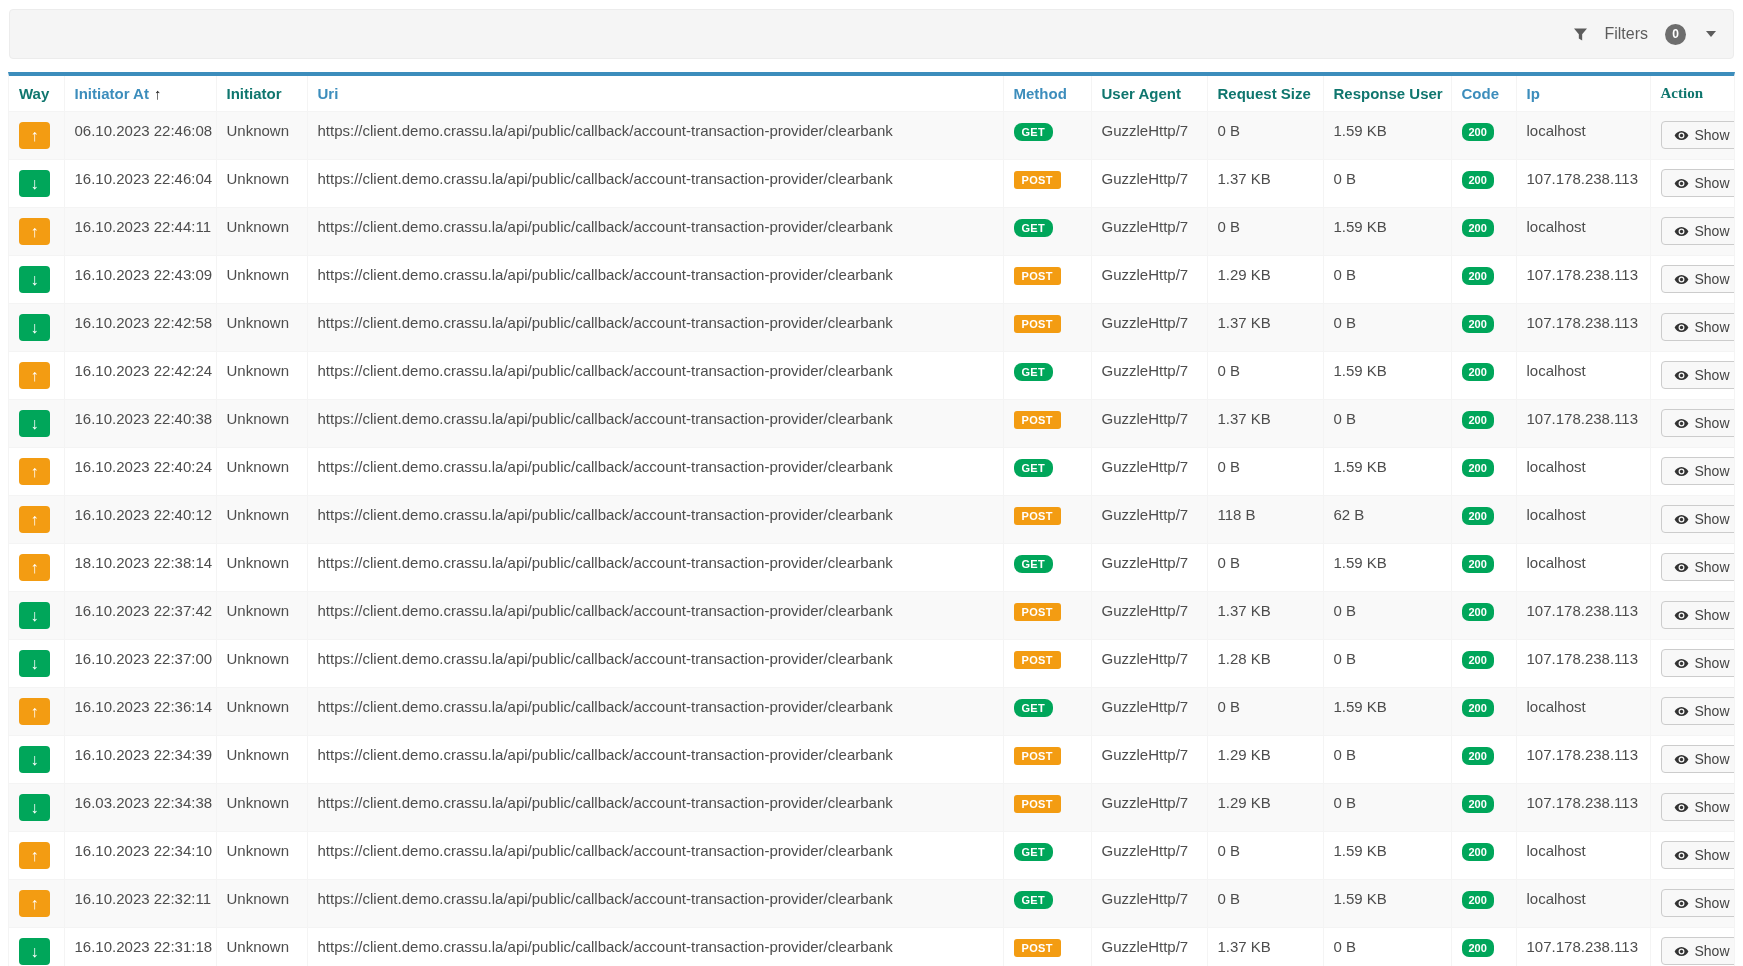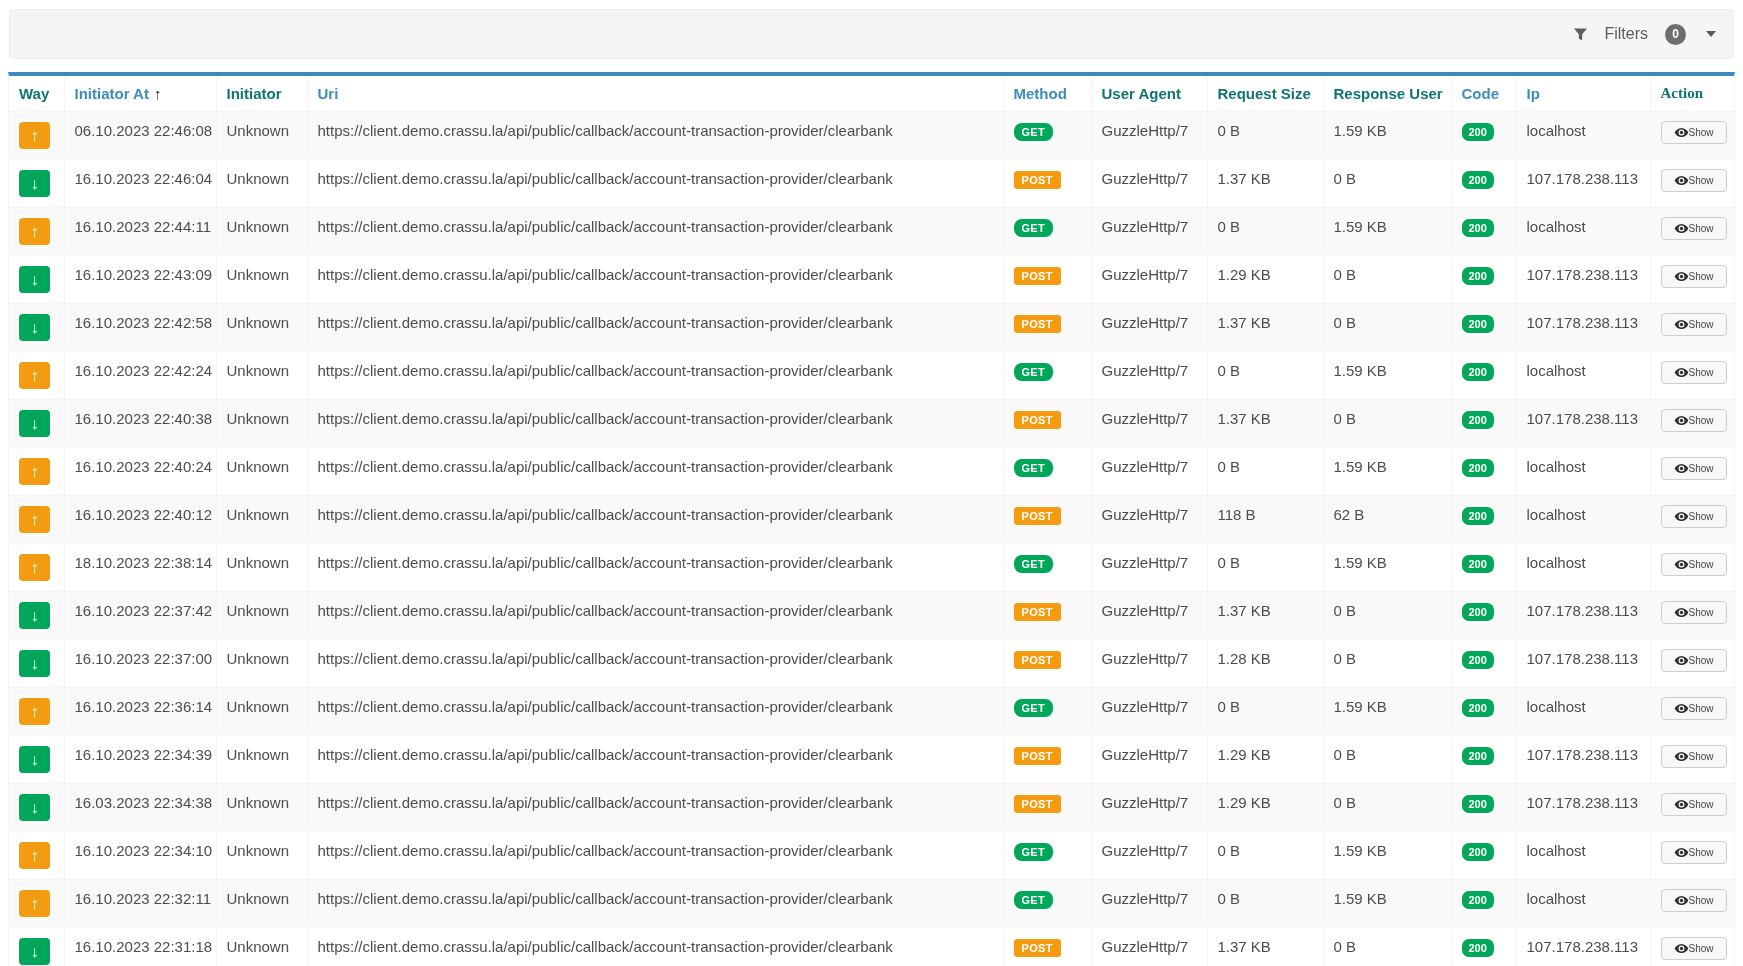--- a/index.html
+++ b/index.html
@@ -54,23 +54,23 @@
     align-items:center;justify-content:center;color:#fff;font-weight:700;font-size:16px;}
   .way-badge.up{background:var(--orange);}
   .way-badge.down{background:var(--green);}
   .method-badge{display:inline-block;margin-top:1px;padding:3px 8px;border-radius:3px;
     color:#fff;font-weight:700;font-size:11px;letter-spacing:.3px;}
   .method-badge.get{background:var(--green);border-radius:8px;}
   .method-badge.post{background:var(--orange);}
   .code-badge{display:inline-block;margin-top:1px;padding:3px 7px;border-radius:7px;
     background:var(--green);color:#fff;font-weight:700;font-size:11px;}
   
-  .show-btn{display:inline-flex;align-items:center;padding:5px 12px;
+  .show-btn{display:inline-flex;align-items:center;gap:6px;padding:5px 12px;
     background:#f8f8f8;border:1px solid #ccc;border-radius:4px;color:#444;
-    font-size:10px;cursor:pointer;font-family:inherit;margin-top:-1px;}
+    font-size:14px;cursor:pointer;font-family:inherit;margin-top:-1px;}
   .show-btn svg{display:block;fill:#333;}
 </style>
 </head>
 <body>
 
 <div class="filter-bar">
   <button class="filters-toggle">
     <span>
       <svg width="13" height="13" viewBox="0 0 14 13" fill="#5c5c5c">
           <path d="M0 0h14L8.8 6.3V13L5.2 10.8V6.3L0 0z"></path>

